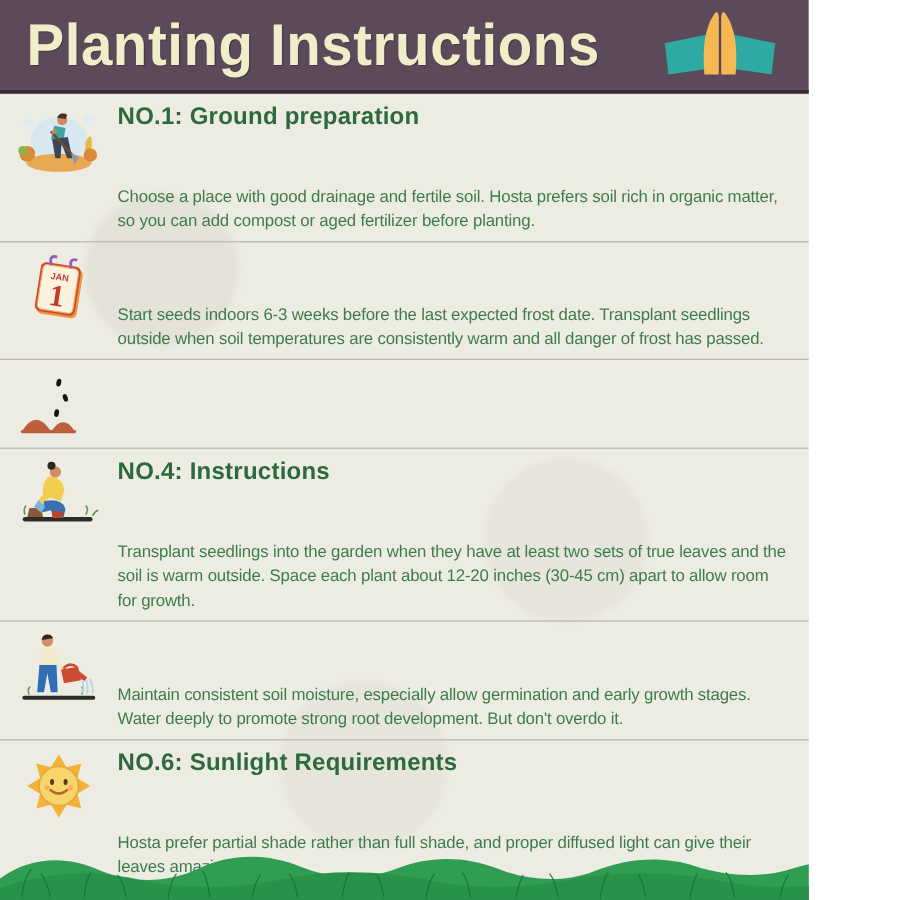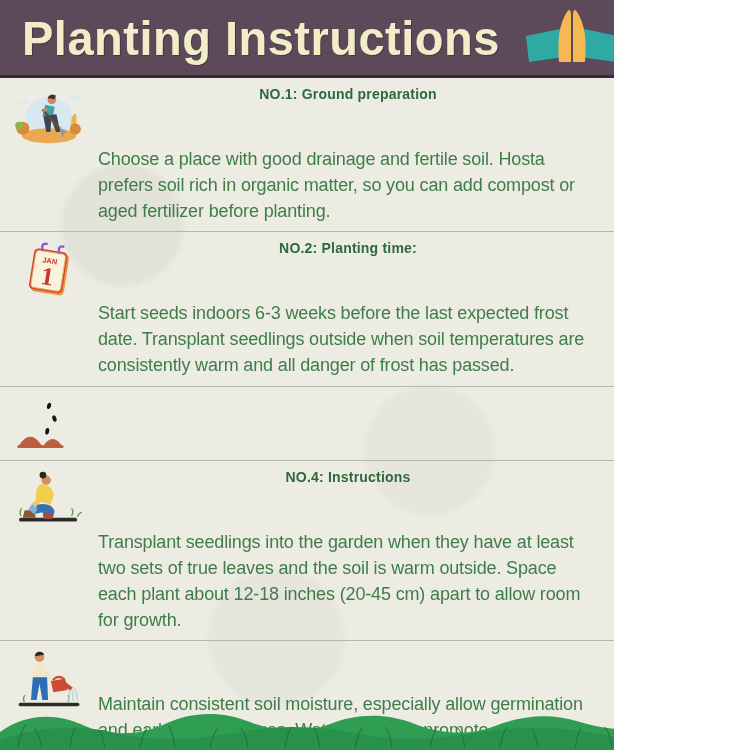--- a/index.html
+++ b/index.html
@@ -1,19 +1,19 @@
 <!DOCTYPE html>
 <html><head>
 <meta charset="utf-8">
 <style>
   * { margin:0; padding:0; box-sizing:border-box; }
   html,body { width:750px; height:750px; }
   body { font-family:"Liberation Sans", sans-serif; }
   .page {
-    position:relative; width:614px; height:750px; overflow:hidden;
+    position:relative; width:674px; height:750px; overflow:hidden;
     background:
       radial-gradient(circle at 20% 30%, rgba(200,198,188,.25) 0 8%, transparent 9%),
       radial-gradient(circle at 70% 60%, rgba(205,203,193,.2) 0 10%, transparent 11%),
       radial-gradient(circle at 45% 85%, rgba(200,198,188,.18) 0 9%, transparent 10%),
       #edece3;
   }
   .header {
     height:78px; background:#5c4959; border-bottom:3px solid #332b35;
     display:flex; align-items:center; padding:0 22px;
   }
@@ -25,24 +25,24 @@
   .hands { width:104px; height:64px; flex:none; }
   .main { position:relative; }
   .section {
     display:grid; grid-template-columns:98px 1fr; align-items:start;
     padding:6px 16px 7px 0; min-height:68px;
   }
   .section.divided { border-bottom:1px solid #b7b6ae; }
   .icon-cell { display:flex; justify-content:center; align-items:center; padding-top:2px; }
   .icon-cell svg { display:block; }
   .sec-heading {
-    color:#2c6a3c; font-size:14px; font-weight:700; letter-spacing:.2px; margin:2px 0 3px;text-align:center;
+    color:#2c6a3c; font-size:20px; font-weight:700; letter-spacing:.2px; margin:2px 0 3px;
   }
   .sec-body {
-    color:#3e7c4a; font-size:18px; line-height:1.45; letter-spacing:-.15px; max-width:636px;margin-top:44px;
+    color:#3e7c4a; font-size:14px; line-height:1.45; letter-spacing:-.15px; max-width:636px;margin-top:44px;
   }
   .grass { position:absolute; left:0; bottom:0; width:750px; height:46px; }
 </style>
 </head>
 <body>
 
 <div class="page">
 
   <div class="header">
     <div class="title">Planting Instructions</div>
@@ -90,21 +90,20 @@
             <rect x="13" y="11" width="36" height="44" rx="5" fill="#d8442f"></rect>
             <rect x="15" y="13" width="32" height="40" rx="4" fill="#faf2dc" stroke="#e0b06a"></rect>
             <text x="31" y="25" font-size="8" font-weight="bold" fill="#c23a2f" text-anchor="middle" font-family="Liberation Sans, sans-serif">JAN</text>
             <text x="31" y="48" font-size="27" font-weight="bold" fill="#c23a2f" text-anchor="middle" font-family="Liberation Serif, serif">1</text>
             <path d="M22,13 q-4,-9 4,-8" stroke="#9a5bc0" stroke-width="2.6" fill="none"></path>
             <path d="M40,13 q-4,-9 4,-8" stroke="#9a5bc0" stroke-width="2.6" fill="none"></path>
           </g>
         </svg>
       </div>
       <div>
-        <div class="sec-heading">NO.2: Planting time:</div>
         <div class="sec-body">Start seeds indoors 6-3 weeks before the last expected frost date. Transplant seedlings outside when soil temperatures are consistently warm and all danger of frost has passed.</div>
       </div>
     </div>
 
     <div class="section divided">
       <div class="icon-cell">
         <svg width="76" height="58" viewBox="0 0 80 64">
           <ellipse cx="40" cy="12" rx="2.2" ry="3.6" fill="#151515" transform="rotate(14 40 12)"></ellipse>
           <ellipse cx="46" cy="26" rx="2.2" ry="3.6" fill="#151515" transform="rotate(-18 46 26)"></ellipse>
           <ellipse cx="38" cy="40" rx="2.2" ry="3.6" fill="#151515" transform="rotate(10 38 40)"></ellipse>
@@ -131,21 +130,21 @@
           <circle cx="33.5" cy="6.5" r="3.6" fill="#2e2620"></circle>
           <path d="M31,16 q12,0 14,12 l-3,10 -16,-5 q-1,-13 5,-17 z" fill="#f2cd4e"></path>
           <path d="M33,24 l-11,13 3.5,3.5 11,-10 z" fill="#f2cd4e"></path>
           <path d="M27,38 q16,-3 19,7 l-2,8 -9,0 -2,-7 -8,2 z" fill="#3a6fb0"></path>
           <rect x="34" y="47" width="10" height="6" rx="2" fill="#b8452e"></rect>
           <path d="M22,37 l6,6 -4,5 -6,-5 z" fill="#7fb3d6"></path>
         </svg>
       </div>
       <div>
         <div class="sec-heading">NO.4: Instructions</div>
-        <div class="sec-body">Transplant seedlings into the garden when they have at least two sets of true leaves and the soil is warm outside. Space each plant about 12-18 inches (20-45 cm) apart to allow room for growth.</div>
+        <div class="sec-body">Transplant seedlings into the garden when they have at least two sets of true leaves and the soil is warm outside. Space each plant about 12-20 inches (30-45 cm) apart to allow room for growth.</div>
       </div>
     </div>
 
     <div class="section divided">
       <div class="icon-cell">
         <svg width="76" height="62" viewBox="0 0 80 64">
           <rect x="8" y="56" width="64" height="3.5" rx="1.75" fill="#2e2c28"></rect>
           <g stroke="#5c9a4a" stroke-width="1.3" fill="none">
             <path d="M14,55 q-2,-5 1,-7"></path>
               <path d="M60,55 q2,-5 0,-7"></path>
@@ -174,20 +173,24 @@
       <div class="icon-cell">
         <svg width="60" height="60" viewBox="0 0 64 64">
           <path d="M60,32 L48.6,38.9 L52,52 L38.9,48.6 L32,60 L25.1,48.6 L12,52 L15.4,38.9 L4,32 L15.4,25.1 L12,12 L25.1,15.4 L32,4 L38.9,15.4 L52,12 L48.6,25.1 Z" fill="#f2b23c"></path>
           <circle cx="32" cy="32" r="17.5" fill="#f8d56a" stroke="#e8a93c" stroke-width="1.5"></circle>
           <ellipse cx="26" cy="28.5" rx="1.8" ry="2.7" fill="#59391d"></ellipse>
           <ellipse cx="38" cy="28.5" rx="1.8" ry="2.7" fill="#59391d"></ellipse>
           <path d="M24,35 q8,7.5 16,0" stroke="#b5652a" stroke-width="2.2" fill="none"></path>
           <circle cx="21.5" cy="33.5" r="2.2" fill="#f0a04a" opacity=".75"></circle>
           <circle cx="42.5" cy="33.5" r="2.2" fill="#f0a04a" opacity=".75"></circle>
         </svg>
+      </div>
+      <div>
+        <div class="sec-heading">NO.6: Sunlight Requirements</div>
+        <div class="sec-body">Hosta prefer partial shade rather than full shade, and proper diffused light can give their leaves amazing color.</div>
       </div>
     </div>
 
     <div class="section divided">
       <div class="icon-cell">
         <svg width="72" height="60" viewBox="0 0 72 64">
           <path d="M10,38 q10,-10 18,2 q6,12 -6,16 q-14,2 -12,-18" fill="#f6e9a8"></path>
           <ellipse cx="42" cy="16" rx="13" ry="6.5" fill="#f3e6e0" stroke="#b08a7a" transform="rotate(-28 42 16)"></ellipse>
           <ellipse cx="52" cy="20" rx="11" ry="5.5" fill="#efe0da" stroke="#b08a7a" transform="rotate(-12 52 20)"></ellipse>
           <ellipse cx="36" cy="38" rx="17" ry="11" fill="#7e2519" transform="rotate(-22 36 38)"></ellipse>

